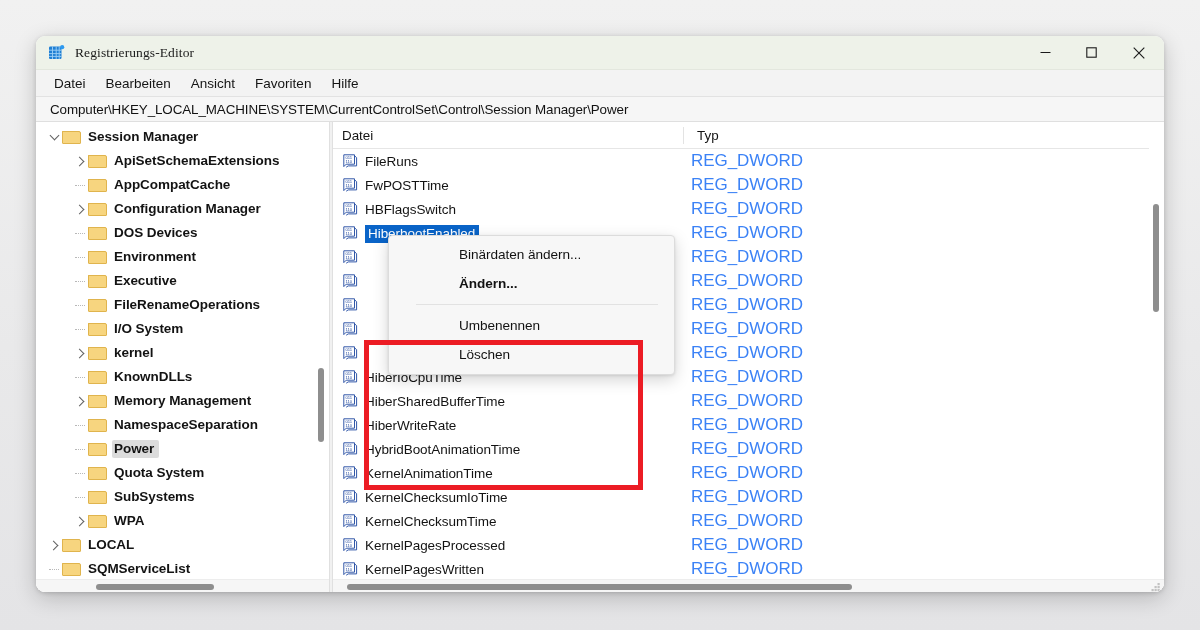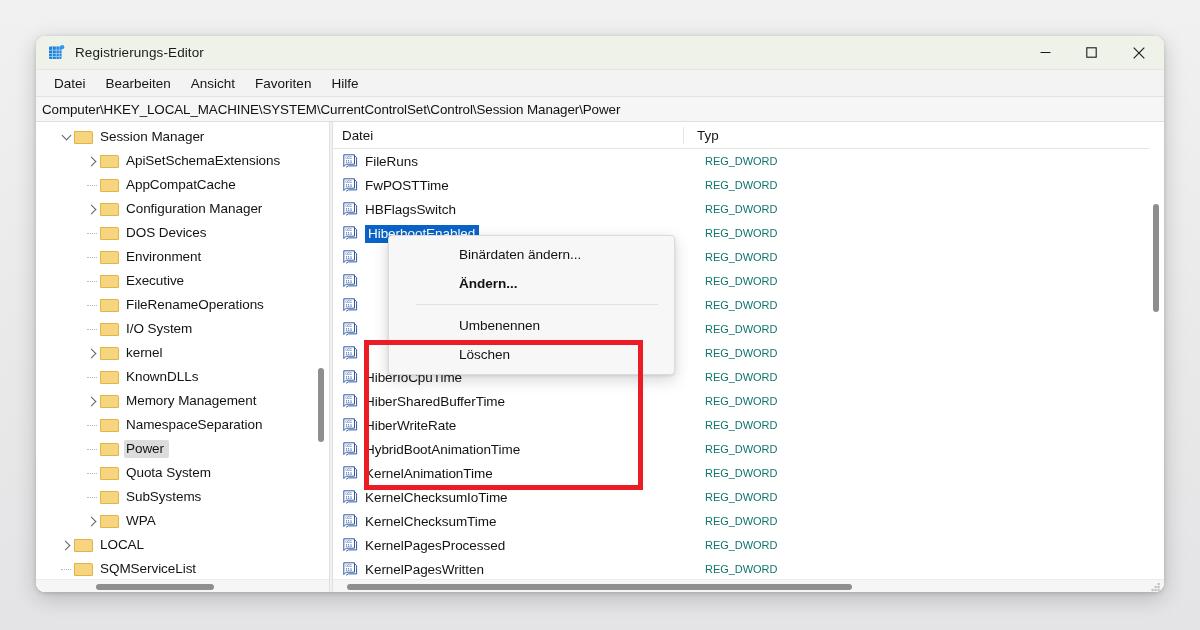--- a/index.html
+++ b/index.html
@@ -43,20 +43,21 @@
     width: 17px; height: 17px;
     margin-left: 12px;
     position: relative;
     flex: 0 0 auto;
   }
   .title-text {
     margin-left: 10px;
     font-size: 13.5px;
     color: #1b1b1b;
     letter-spacing: 0.1px;
+    font-family: Liberation Serif, serif;
   }
   .win-buttons {
     position: absolute;
     right: 0; top: 0;
     height: 33px;
     display: flex;
   }
   .win-btn {
     width: 46px; height: 33px;
     display: flex; align-items: center; justify-content: center;
@@ -88,20 +89,21 @@
     align-items: center;
     padding-left: 6px;
     border-bottom: 1px solid #dfdfdf;
     overflow: hidden;
   }
   .addressbar .path {
     font-size: 13.4px;
     color: #121212;
     white-space: nowrap;
     letter-spacing: -0.1px;
+    margin-left: 8px;
   }
 
   
   .body-split {
     position: relative;
     height: 473px;
     background: #f7f7f7;
     display: flex;
   }
 
@@ -121,22 +123,23 @@
   .pane-list {
     position: relative;
     flex: 1;
     background: #ffffff;
     overflow: hidden;
   }
 
   
   .tree {
     position: absolute;
-    left: 12px; top: 0; right: 0;
+    left: 0; top: 0; right: 0;
     padding-top: 3px;
+    font-weight: bold;
   }
   .tree-row {
     height: 24px;
     display: flex;
     align-items: center;
     position: relative;
     white-space: nowrap;
   }
   .tree-row.selected .tree-label {
     background: #dcdcdc;
@@ -239,25 +242,24 @@
     color: #131313;
     letter-spacing: -0.05px;
     box-sizing: border-box;
   }
   .row-name .sel {
     background: #0a64c8;
     color: #ffffff;
     padding: 1px 4px 2px 3px;
   }
   .row-type {
-    font-size: 11px;
-    color: #0f766e;
+    font-size: 17px;
+    color: #3b82f6;
     padding-left: 8px;
     letter-spacing: -0.05px;
-    margin-left: 14px;
   }
 
   
   .ctx-menu {
     position: absolute;
     left: 55px;
     top: 113px;
     width: 285px;
     background: #f7f7f7;
     border: 1px solid #dcdcdc;

